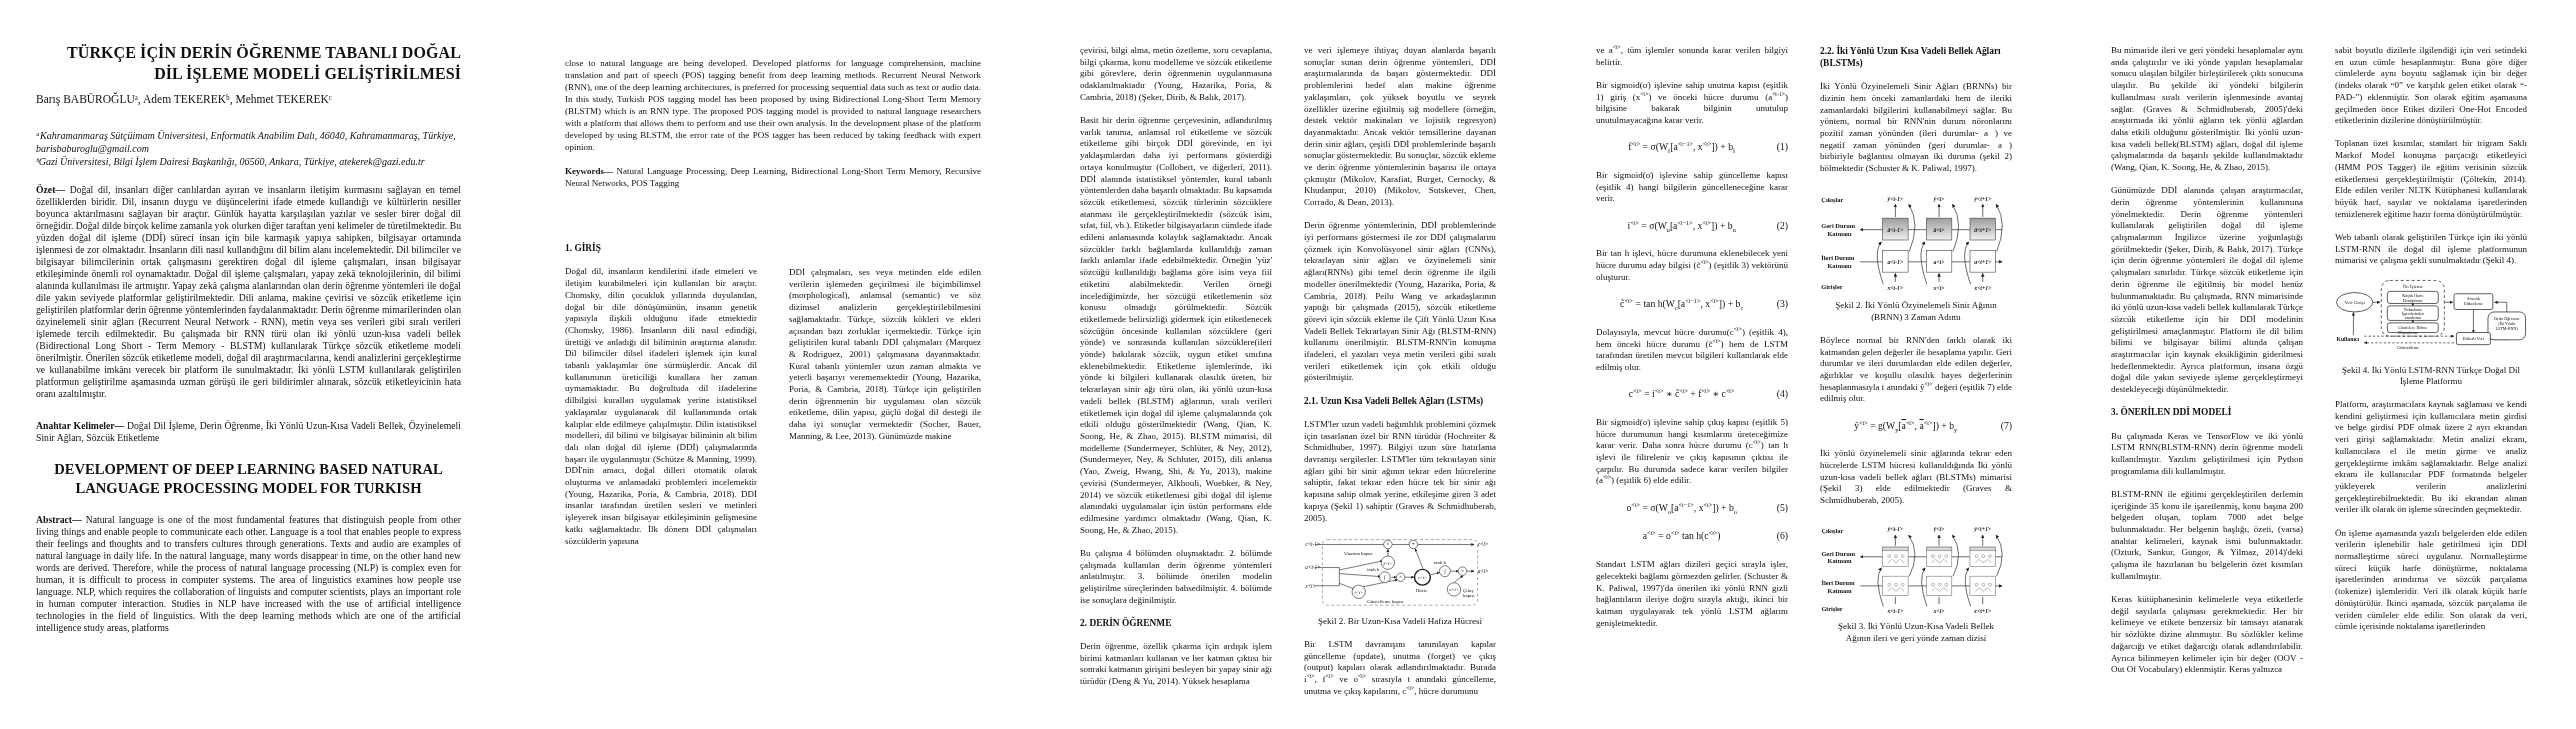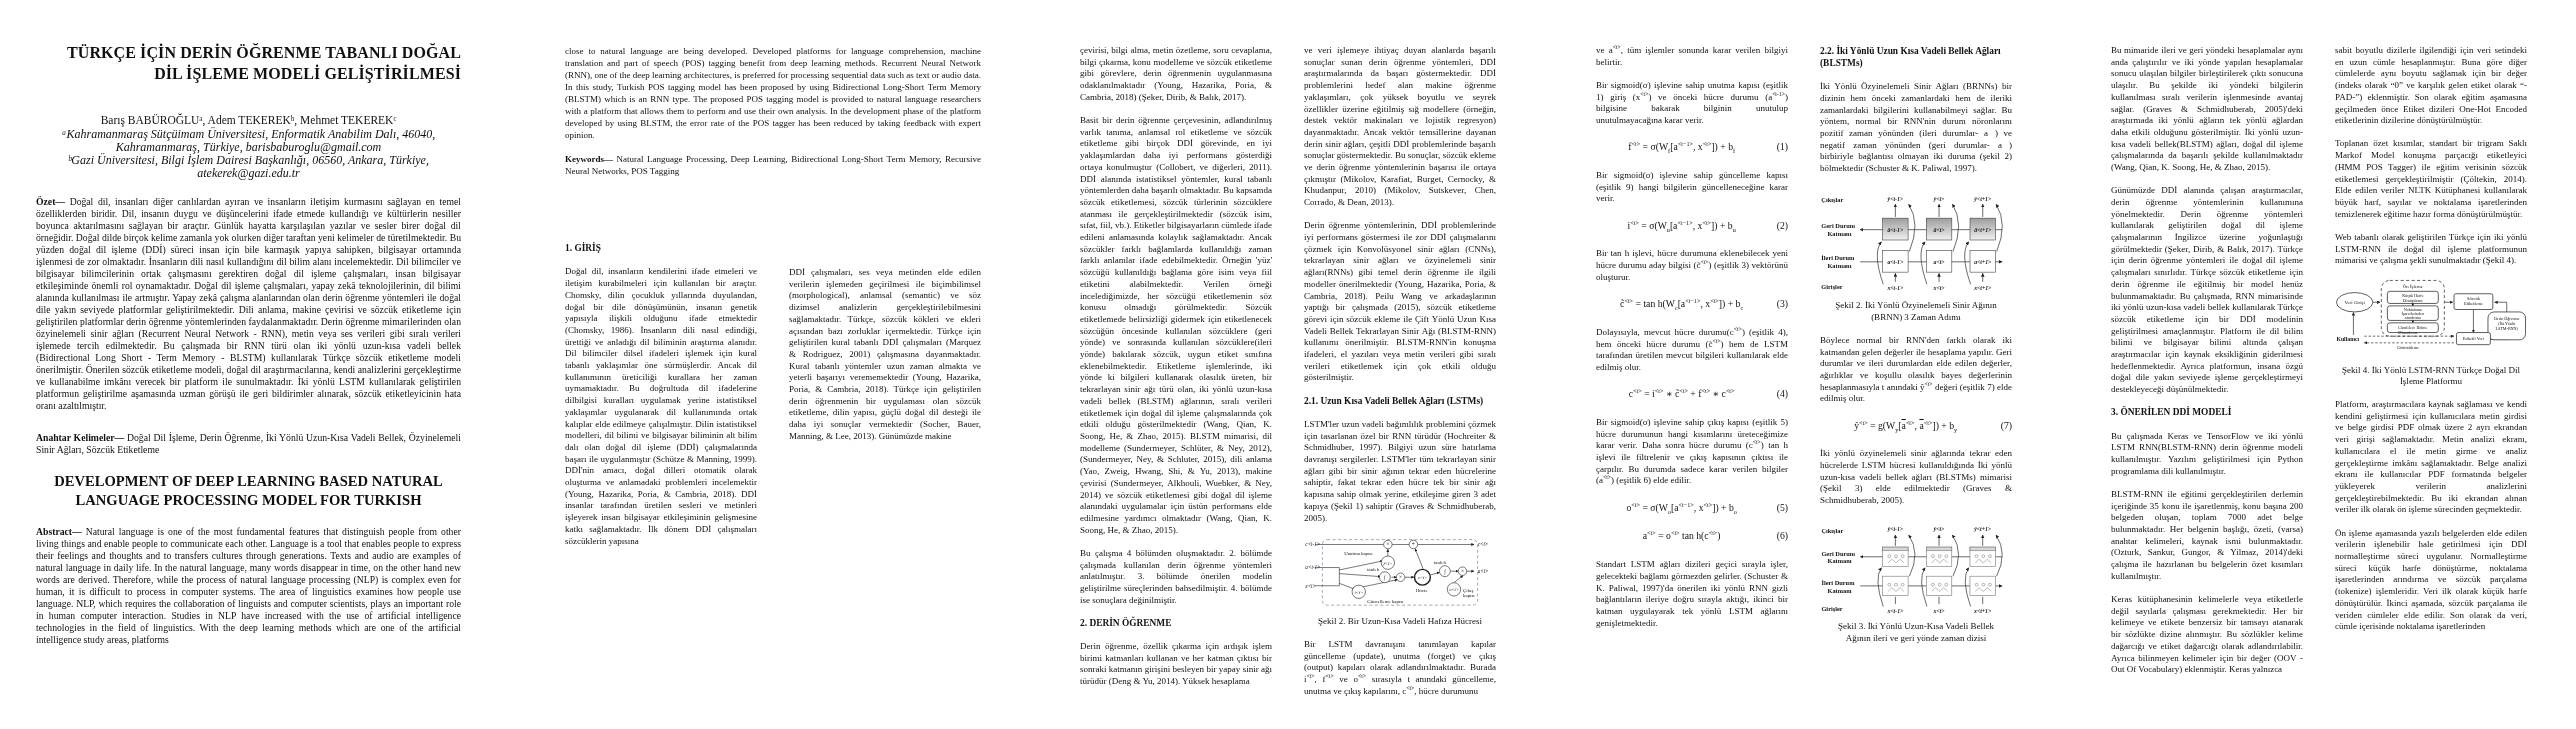--- a/index.html
+++ b/index.html
@@ -7,30 +7,30 @@
     width:2576px;height:729px;position:relative;background:#ffffff;
     font-family:"Liberation Serif","DejaVu Serif",serif;color:#101010;
     overflow:hidden;
   }
   .page{position:absolute;top:0;height:729px;width:515px;background:#ffffff;overflow:hidden;}
   #pg1{left:0;}#pg2{left:515px;}#pg3{left:1030px;}#pg4{left:1546px;}#pg5{left:2061px;}
 
   
   .inner{position:absolute;left:36px;top:0;width:425px;}
   .title{margin-top:43px;text-align:right;font-weight:bold;font-size:16px;line-height:20.7px;letter-spacing:0.1px;}
-  .authors{margin-top:30px;text-align:center;font-size:11.5px;}
-  .affil{margin-top:2px;text-align:center;font-style:italic;font-size:12px;line-height:13px;}
+  .authors{margin-top:9px;text-align:left;font-size:11.5px;}
+  .affil{margin-top:24px;font-style:italic;font-size:10px;line-height:13px;}
   .pbody{margin:16px 0 0 0;text-align:justify;font-size:9.7px;line-height:12px;}
   .kw{margin-top:20px;}
   .en-title{margin-top:16px;text-align:center;font-weight:bold;font-size:14.6px;line-height:19px;}
 
   
   .col{position:absolute;width:192px;text-align:justify;font-size:9px;line-height:11.7px;}
   .col p{margin:0 0 11.5px 0;}
-  .wide{position:absolute;left:50px;top:45px;width:416px;text-align:justify;font-size:9px;line-height:12px;}
+  .wide{position:absolute;left:50px;top:57px;width:416px;text-align:justify;font-size:9px;line-height:12px;}
   .wide p{margin:0 0 11.5px 0;}
   .colA{left:50px;top:45px;}
   .colB{left:274px;top:45px;}
   #pg2 .colA{top:242px;}
   #pg2 .colB{top:267px;}
   .h-sec{font-weight:bold;font-size:9.4px;margin:1.2px 0 11.5px 0;text-align:left;}
   sup{font-size:64%;line-height:0;}
   sub{font-size:64%;line-height:0;}
   .ol{text-decoration:overline;}
   .eq{display:flex;align-items:center;margin:14.6px 0 17px 0;font-size:9.7px;}
@@ -165,21 +165,21 @@
 </div>
 
 <div class="page" id="pg4">
   <div class="col colA">
     <p>ve a<sup>&lt;t&gt;</sup>, tüm işlemler sonunda karar verilen bilgiyi belirtir.</p>
     <p>Bir sigmoid(σ) işlevine sahip unutma kapısı (eşitlik 1) giriş (x<sup>&lt;t&gt;</sup>) ve önceki hücre durumu (a<sup>&lt;t-1&gt;</sup>) bilgisine bakarak bilginin unutulup unutulmayacağına karar verir.</p>
     <div class="eq">
         <span class="f">f<sup>&lt;t&gt;</sup> = σ(W<sub>f</sub>[a<sup>&lt;t−1&gt;</sup>, x<sup>&lt;t&gt;</sup>]) + b<sub>f</sub></span>
         <span class="n">(1)</span>
       </div>
-    <p>Bir sigmoid(σ) işlevine sahip güncelleme kapısı (eşitlik 9) hangi bilgilerin güncelleneceğine karar verir.</p>
+    <p>Bir sigmoid(σ) işlevine sahip güncelleme kapısı (eşitlik 4) hangi bilgilerin güncelleneceğine karar verir.</p>
     <div class="eq">
         <span class="f">i<sup>&lt;t&gt;</sup> = σ(W<sub>u</sub>[a<sup>&lt;t−1&gt;</sup>, x<sup>&lt;t&gt;</sup>]) + b<sub>u</sub></span>
         <span class="n">(2)</span>
       </div>
     <p>Bir tan h işlevi, hücre durumuna eklenebilecek yeni hücre durumu aday bilgisi (c̃<sup>&lt;t&gt;</sup>) (eşitlik 3) vektörünü oluşturur.</p>
     <div class="eq">
         <span class="f">c̃<sup>&lt;t&gt;</sup> = tan h(W<sub>c</sub>[a<sup>&lt;t−1&gt;</sup>, x<sup>&lt;t&gt;</sup>]) + b<sub>c</sub></span>
         <span class="n">(3)</span>
       </div>
     <p>Dolayısıyla, mevcut hücre durumu(c<sup>&lt;t&gt;</sup>) (eşitlik 4), hem önceki hücre durumu (c̃<sup>&lt;t&gt;</sup>) hem de LSTM tarafından üretilen mevcut bilgileri kullanılarak elde edilmiş olur.</p>

